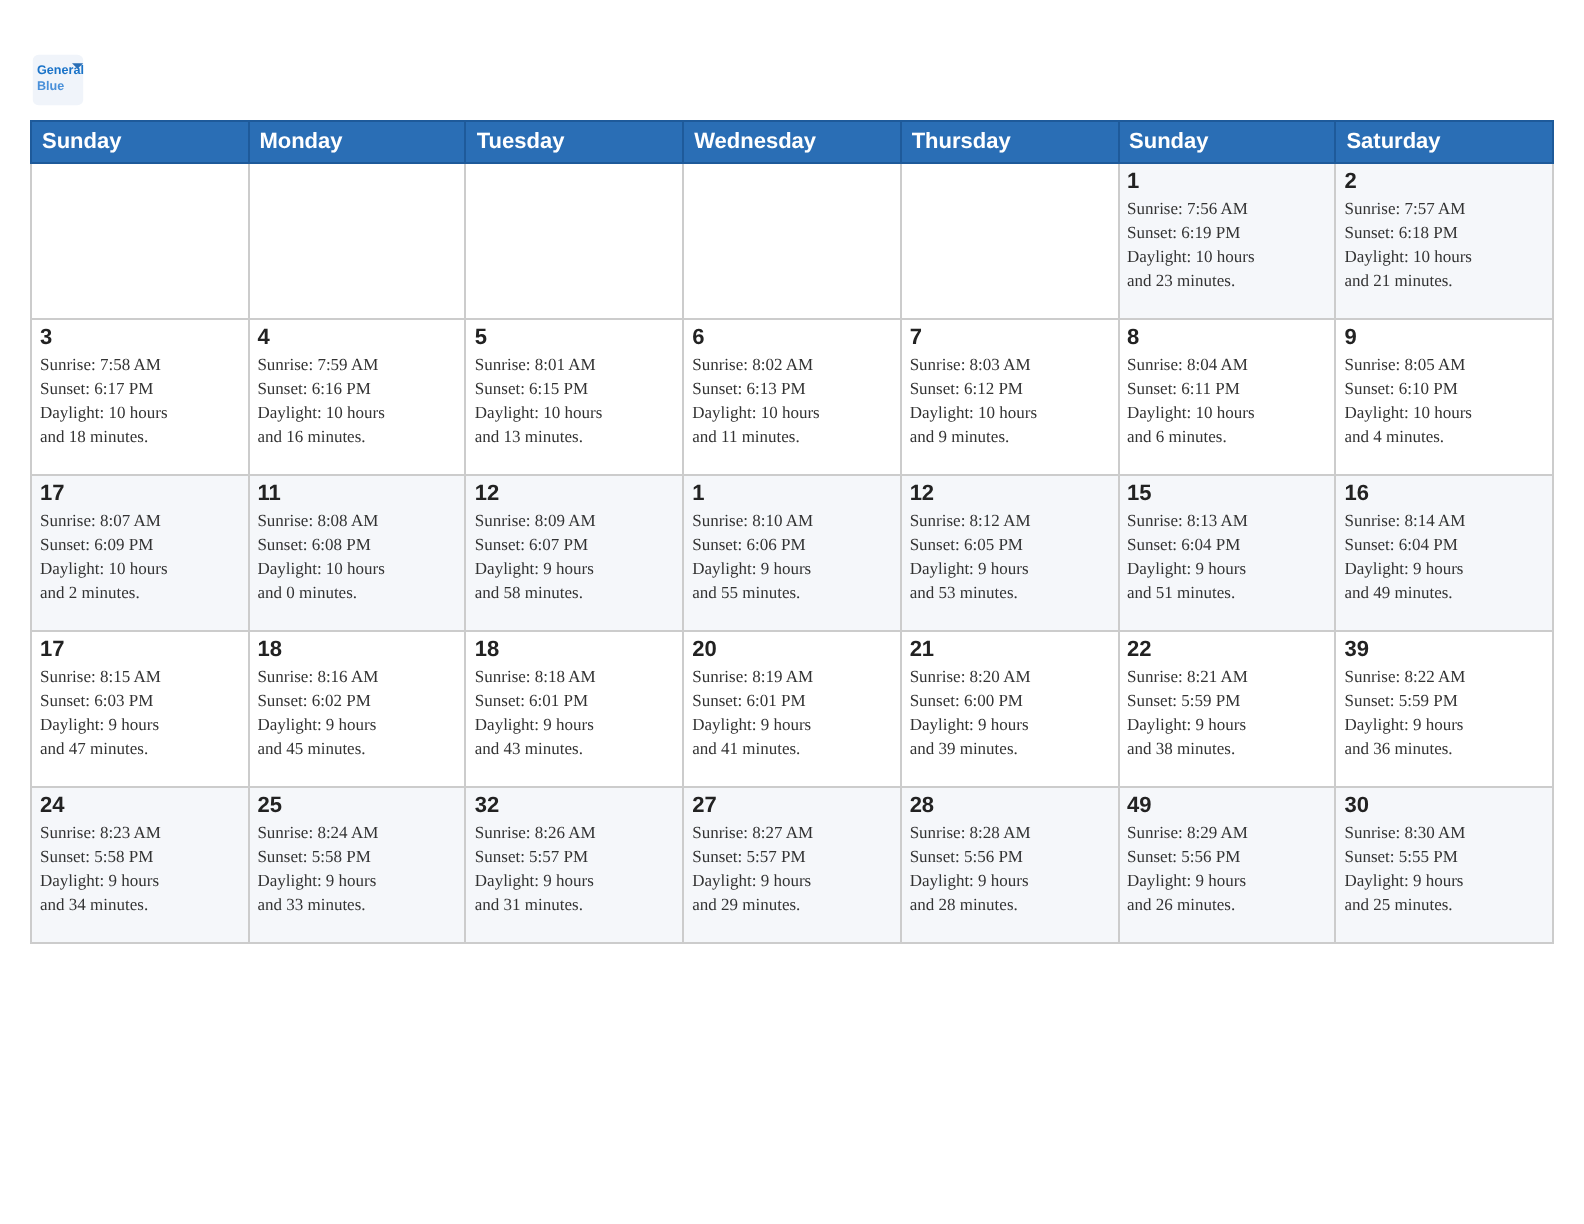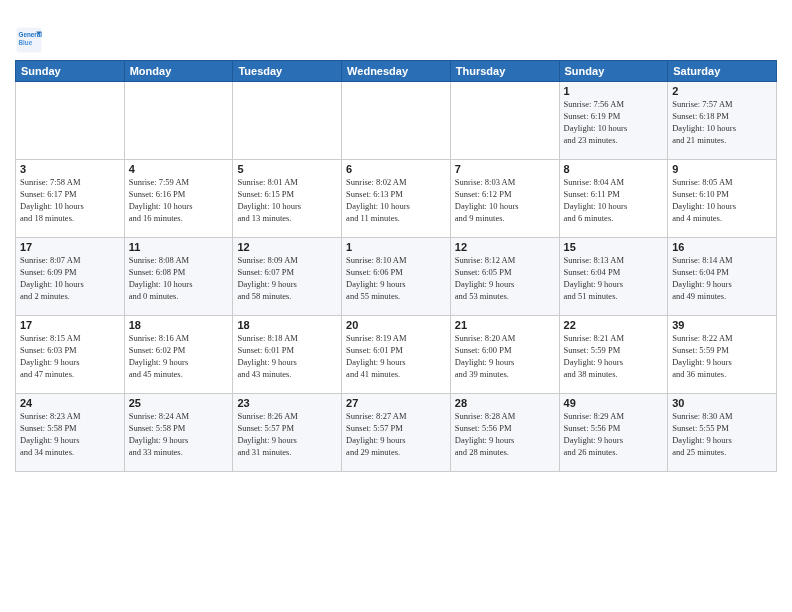--- a/index.html
+++ b/index.html
@@ -242,21 +242,21 @@
         <tr>
           <td>
             <span class="day-number">24</span>
             <div class="day-info">Sunrise: 8:23 AM<br>Sunset: 5:58 PM<br>Daylight: 9 hours<br>and 34 minutes.</div>
           </td>
           <td>
             <span class="day-number">25</span>
             <div class="day-info">Sunrise: 8:24 AM<br>Sunset: 5:58 PM<br>Daylight: 9 hours<br>and 33 minutes.</div>
           </td>
           <td>
-            <span class="day-number">23</span>
+            <span class="day-number">32</span>
             <div class="day-info">Sunrise: 8:26 AM<br>Sunset: 5:57 PM<br>Daylight: 9 hours<br>and 31 minutes.</div>
           </td>
           <td>
             <span class="day-number">27</span>
             <div class="day-info">Sunrise: 8:27 AM<br>Sunset: 5:57 PM<br>Daylight: 9 hours<br>and 29 minutes.</div>
           </td>
           <td>
             <span class="day-number">28</span>
             <div class="day-info">Sunrise: 8:28 AM<br>Sunset: 5:56 PM<br>Daylight: 9 hours<br>and 28 minutes.</div>
           </td>

